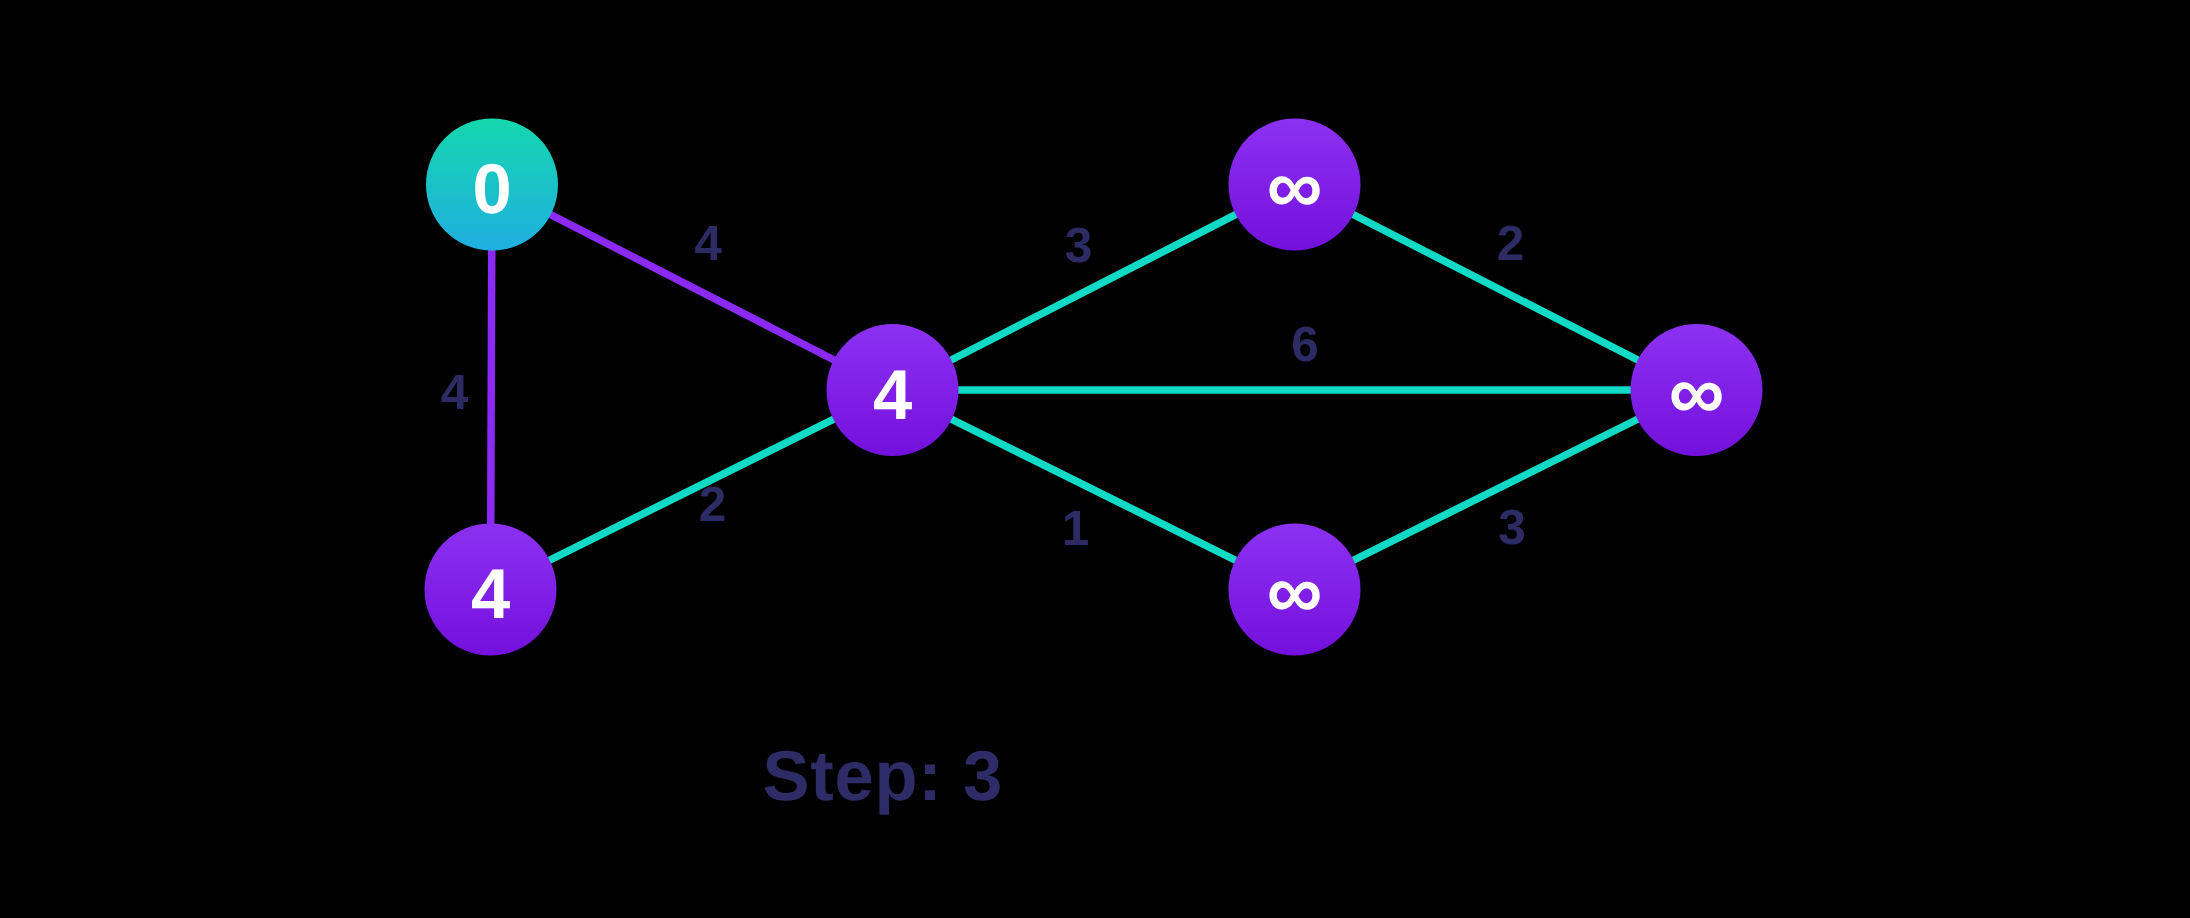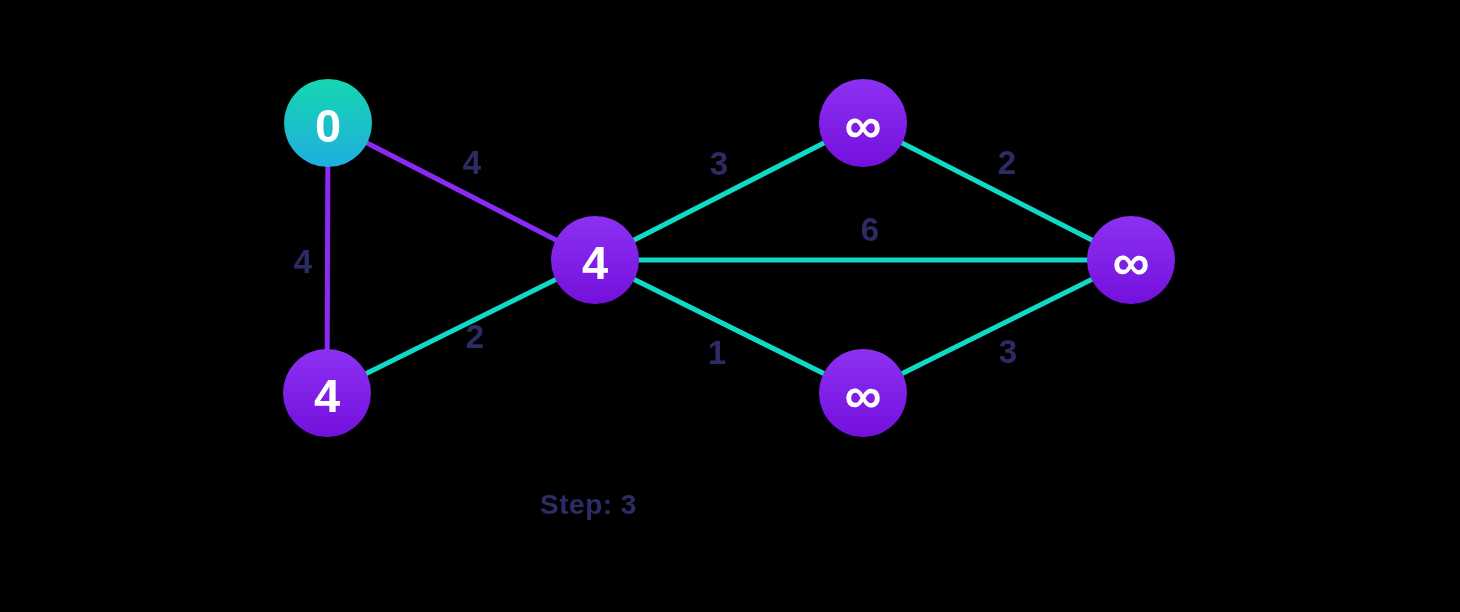--- a/index.html
+++ b/index.html
@@ -33,21 +33,21 @@
     text-anchor: middle;
   }
   .node-label-digit { font-size: 47px; }
   .node-label-inf  { font-size: 52px; }
   .step {
     position: absolute;
     left: 0;
     top: 489px;
     width: 1177px;
     text-align: center;
-    font-size: 28px;
+    font-size: 47px;
     font-weight: bold;
     letter-spacing: 0.5px;
   }
 </style>
 </head>
 <body>
 
 <div class="stage" style="background: rgb(0, 0, 0);">
   <svg width="1460" height="612" viewBox="0 0 1460 612" xmlns="http://www.w3.org/2000/svg">
     <defs>

